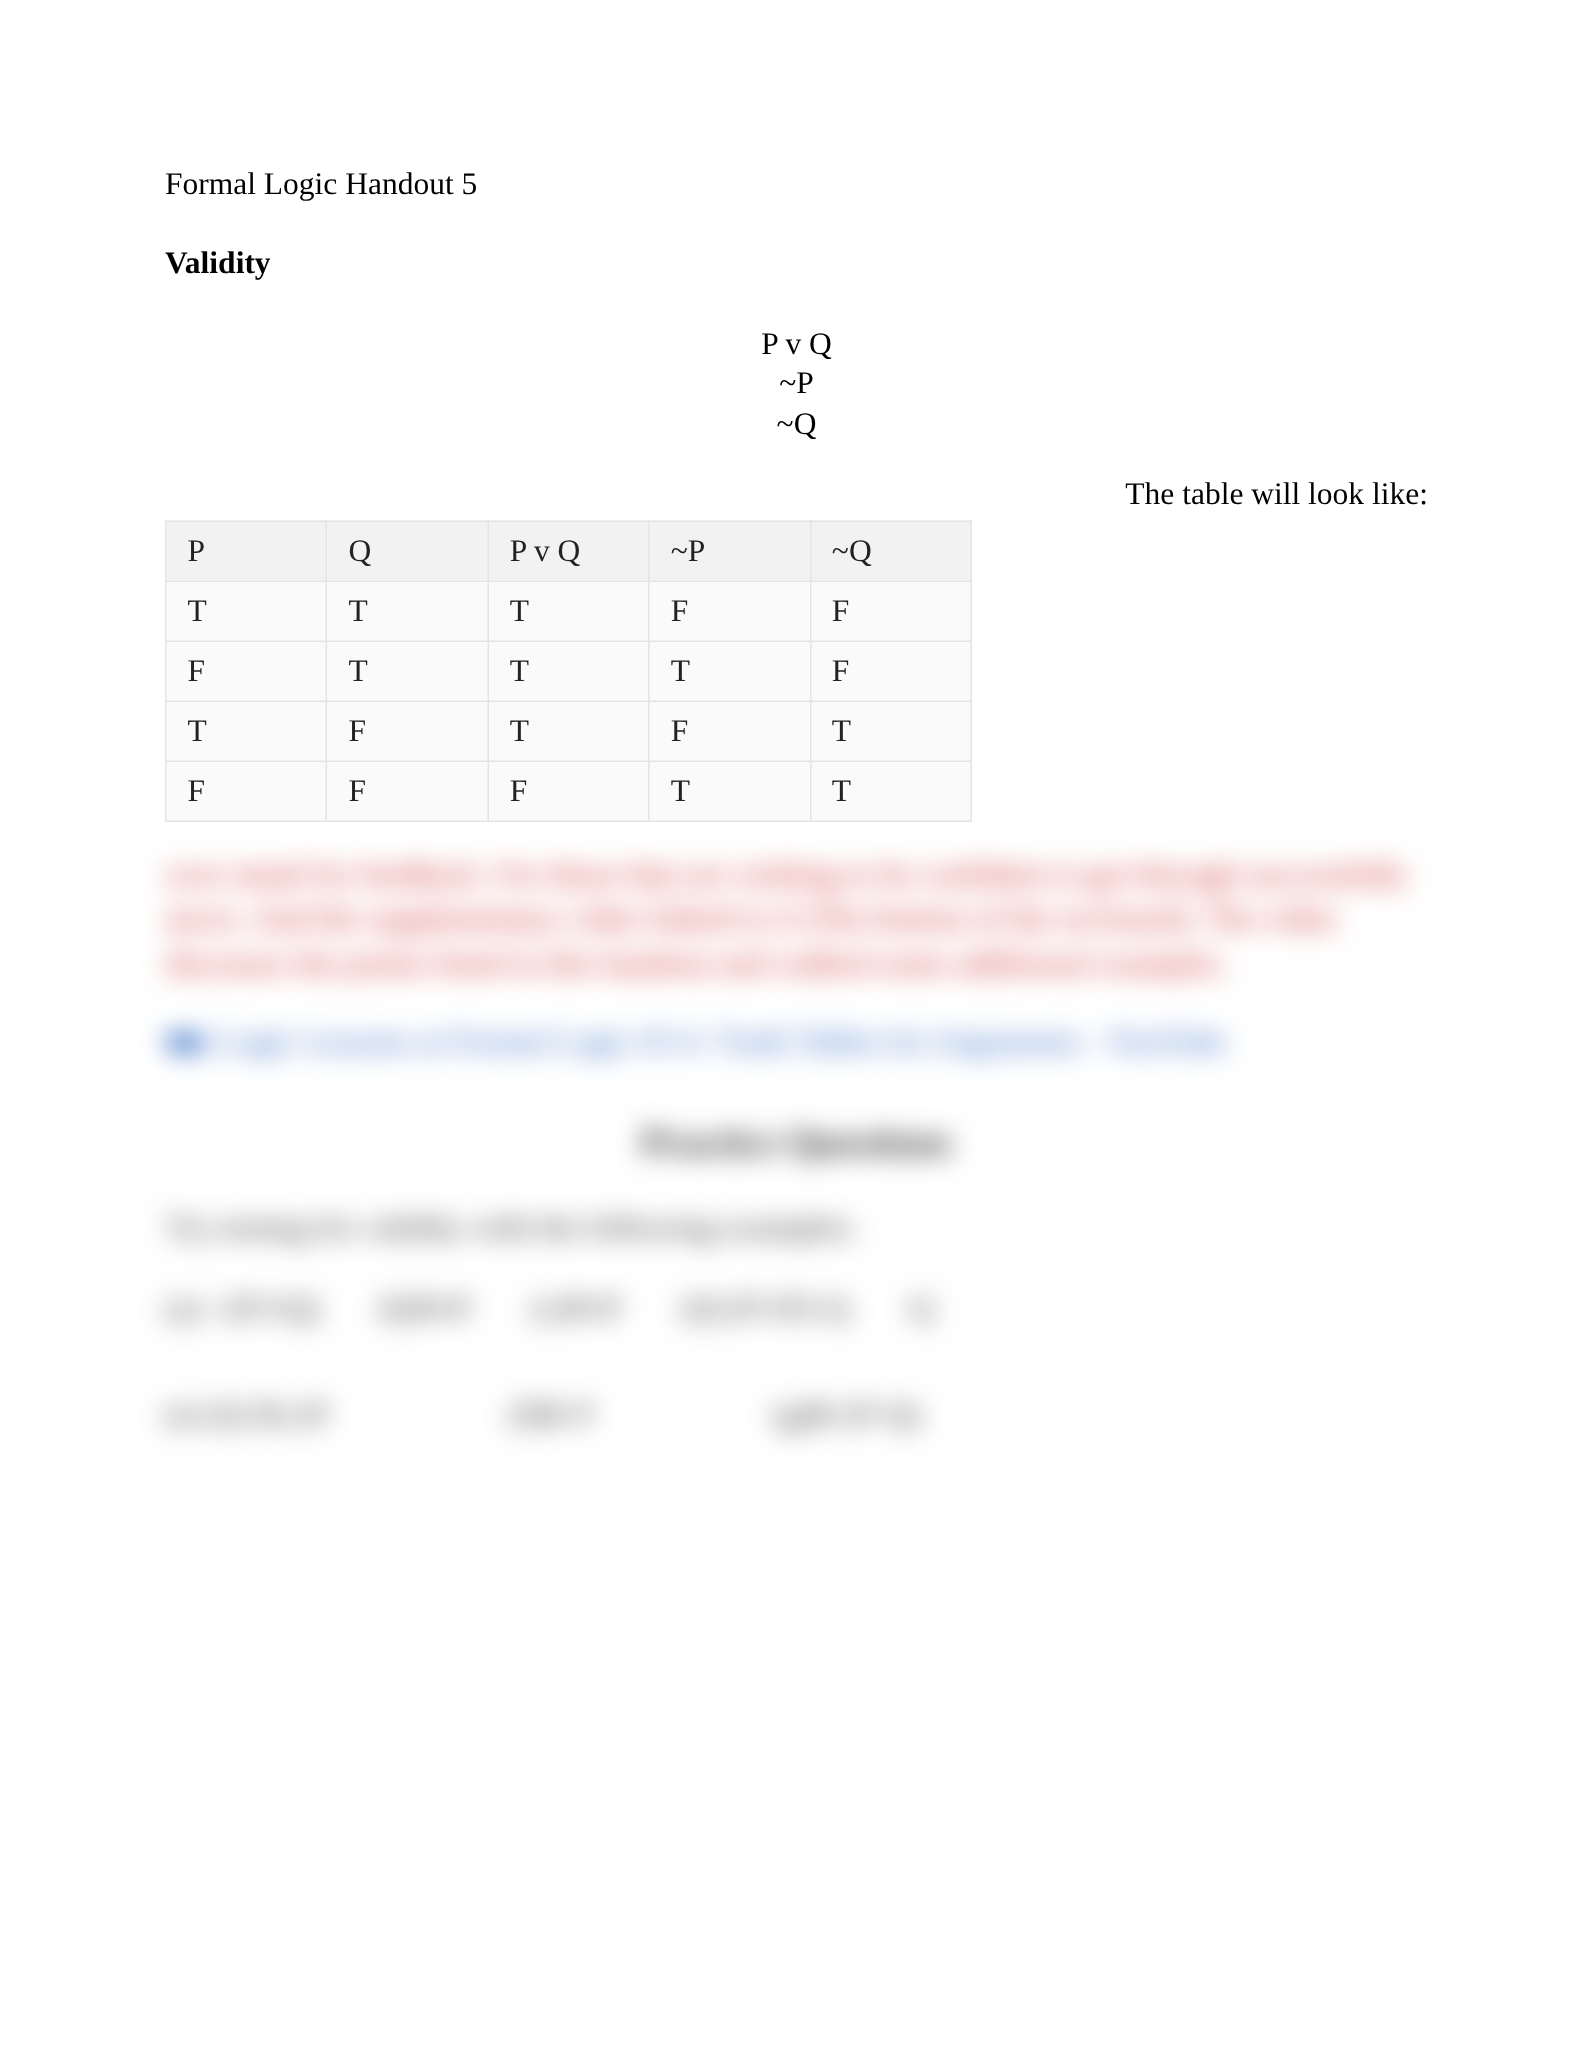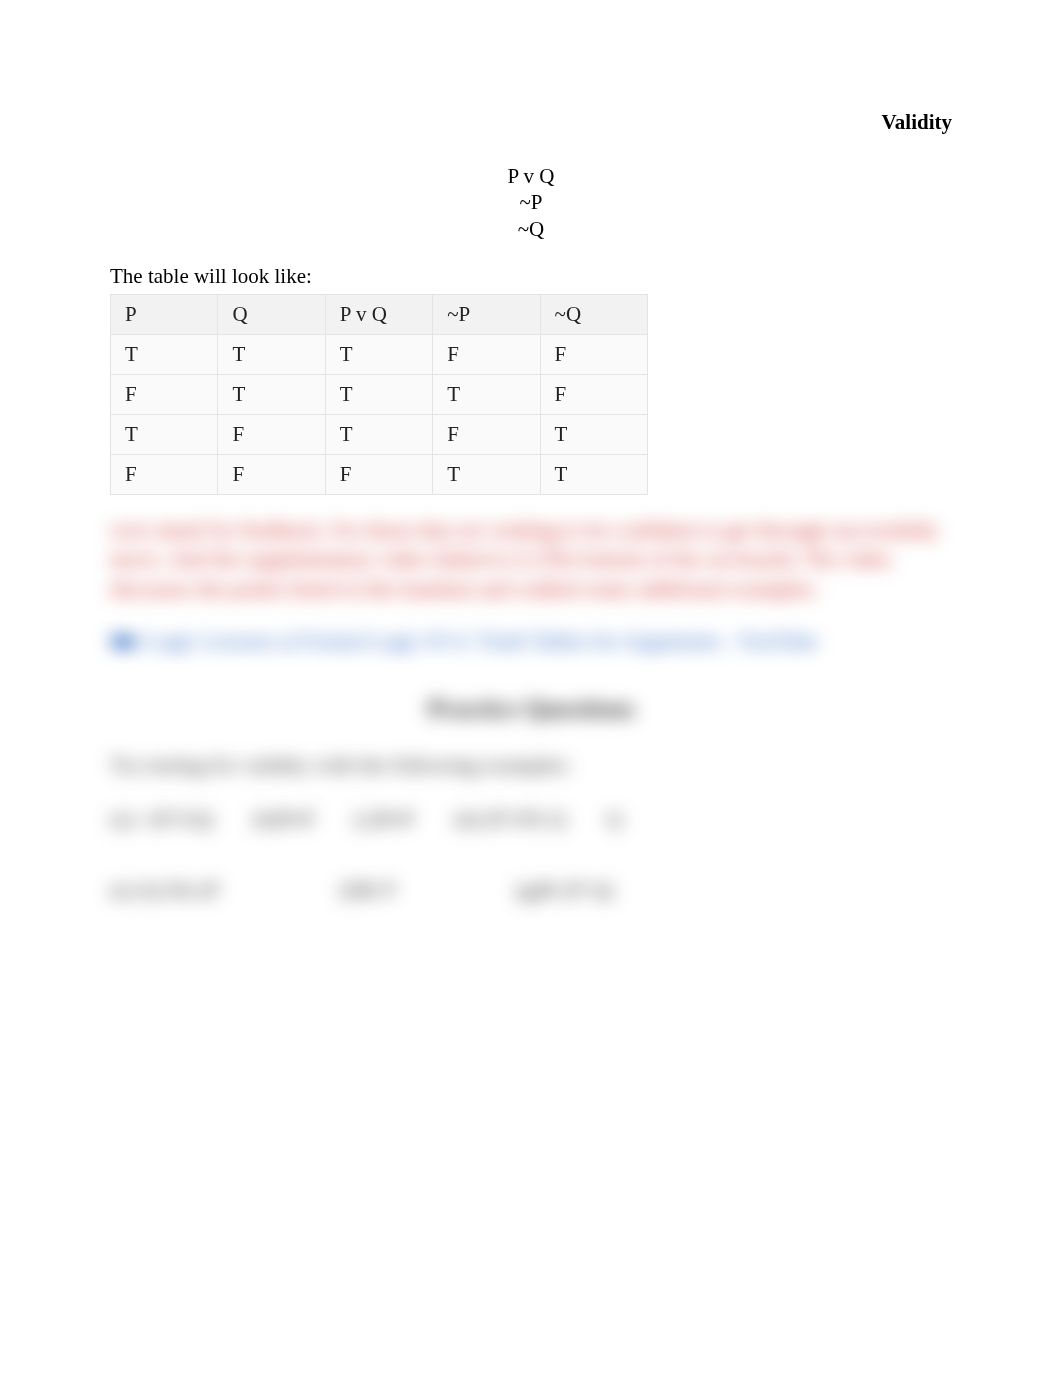--- a/index.html
+++ b/index.html
@@ -11,35 +11,35 @@
       color: #000;
       width: 1062px;
     }
     .page {
       padding: 110px 110px 60px 110px;
     }
     .header-line {
       margin-bottom: 28px;
     }
     .title-center {
-      text-align: right;
+      text-align: left;
       font-weight: bold;
       margin-bottom: 28px;
     }
     .para {
       margin: 0 0 2px 0;
       line-height: 1.25;
     }
     .argument-block {
       text-align: center;
       margin: 0 0 22px 0;
       line-height: 1.25;
     }
     .table-caption {
-      text-align: left;
+      text-align: right;
       margin-bottom: 5px;
     }
     table.truth {
       border-collapse: collapse;
       width: 538px;
       table-layout: fixed;
       margin: 0 0 20px 0;
     }
     table.truth td {
       border: 1px solid #e4e4e4;
@@ -100,20 +100,21 @@
       gap: 120px;
       color: #2b2b2b;
       font-size: 22px;
     }
   </style>
 </head>
 <body>
 
 <div class="page">
 
+  <div class="header-line">Formal Logic Handout 5</div>
 
   <div class="title-center">Validity</div>
 
 
   <div class="argument-block">
     <div>P v Q</div>
     <div>~P</div>
     <div>~Q</div>
   </div>
 

